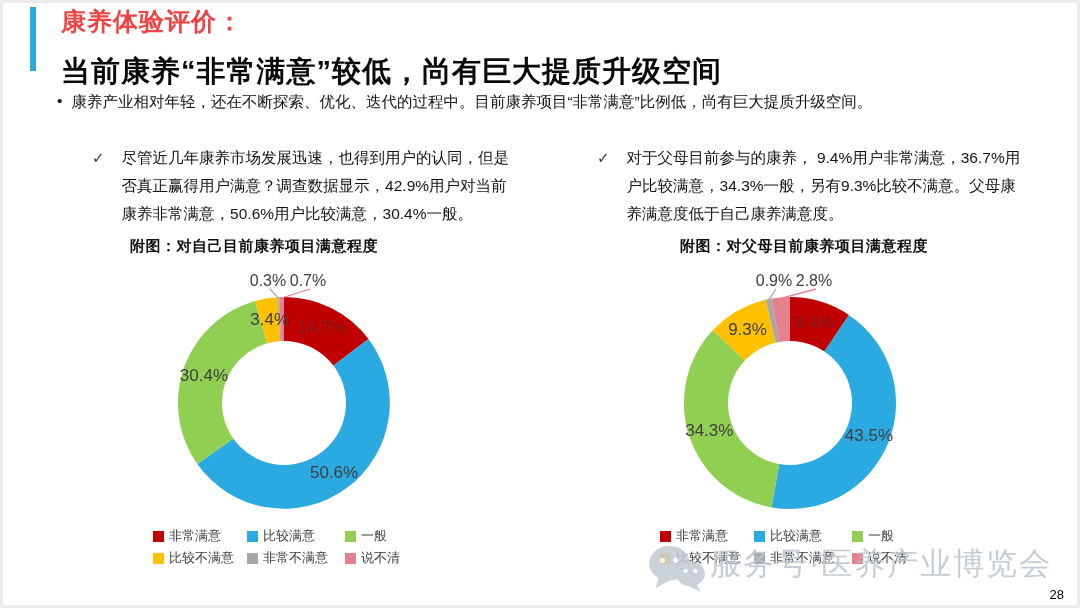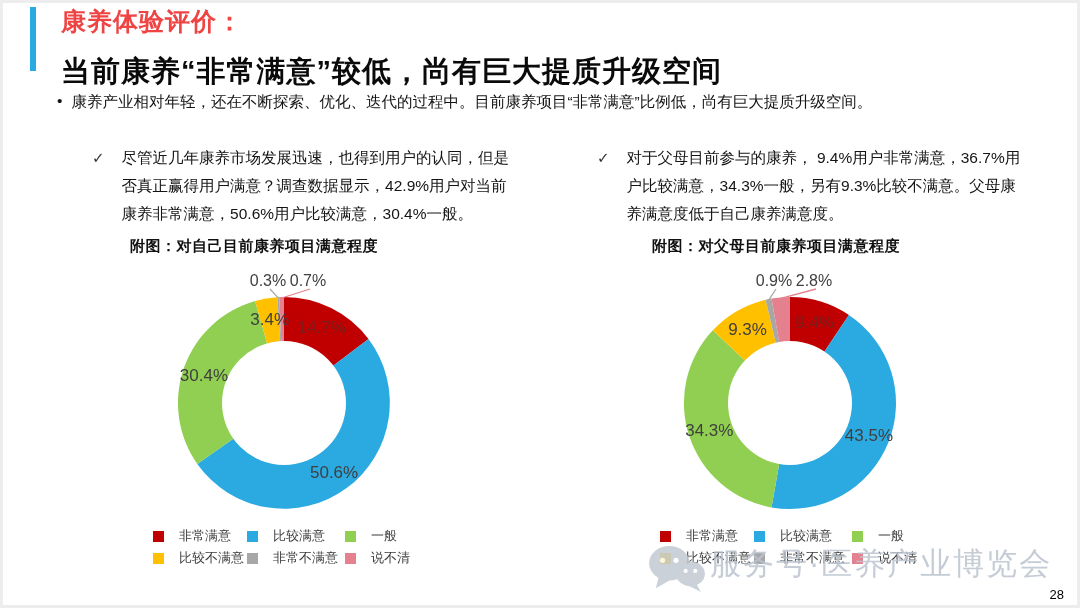--- a/index.html
+++ b/index.html
@@ -19,29 +19,29 @@
   .bullet-row{position:absolute;left:57px;top:92px;width:995px;display:flex;gap:9px;
     font-size:15.5px;color:#141414;}
   .note{position:absolute;top:144px;display:flex;gap:17px;font-size:15.5px;line-height:28px;
     color:#141414;}
   .note .note-text{white-space:pre-wrap;}
   .note .marker{font-size:15px;color:#333;}
   #note0{left:92px;width:465px;}
   #note1{left:597px;width:475px;}
   .chart-title{position:absolute;top:237px;font-size:15px;font-weight:700;color:#101010;letter-spacing:.5px;}
   #ct0{left:112px;margin-left:18px;}
-  #ct1{left:636px;padding-left:16px;}
+  #ct1{left:664px;padding-left:16px;}
   svg.donut{position:absolute;top:268px;width:280px;height:250px;overflow:visible;}
   #donut0{left:162px;}
   #donut1{left:668px;}
   svg.donut text{font-family:"Liberation Sans","DejaVu Sans",sans-serif;}
   .legend{position:absolute;top:527px;display:grid;grid-template-columns:94px 98px 86px;row-gap:4px;}
   #legend0{left:153px;}
   #legend1{left:660px;}
-  .legend-item{display:flex;align-items:center;gap:15px;}
+  .legend-item{display:flex;align-items:center;gap:5px;}
   .swatch{width:11px;height:11px;display:inline-block;flex:none;}
   .legend-label{font-size:13px;color:#3c3c3c;white-space:nowrap;}
   .watermark{position:absolute;left:648px;top:543px;display:flex;align-items:flex-start;gap:4px;
     opacity:.85;pointer-events:none;z-index:5;}
   .watermark-text{font-size:31px;color:#bcc4cf;letter-spacing:2px;white-space:nowrap;}
   .page-number{position:absolute;right:16px;bottom:6px;font-size:13px;color:#000000;}
 </style>
 </head>
 <body>
 

